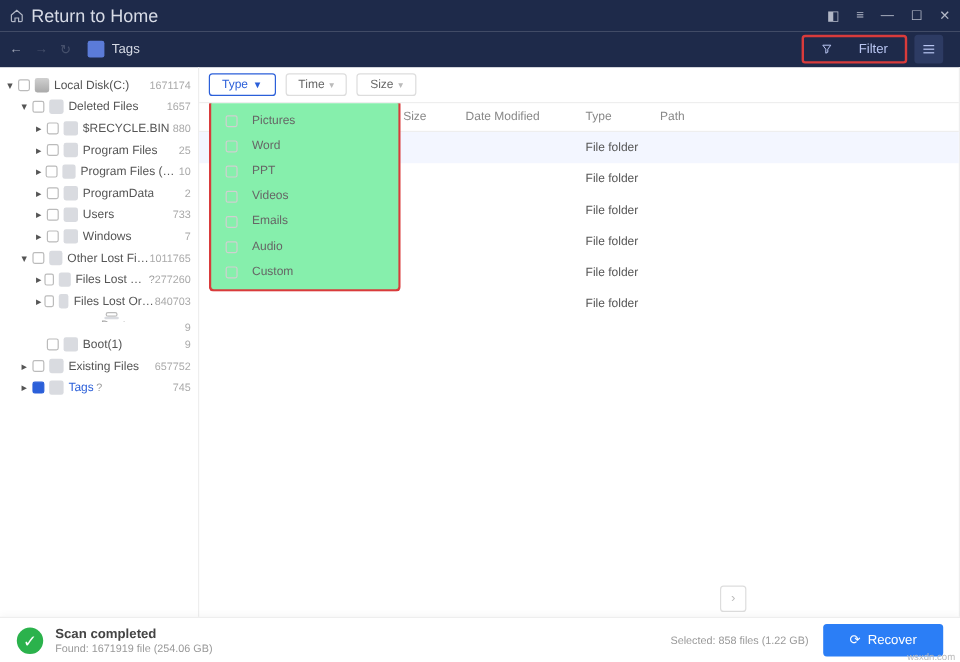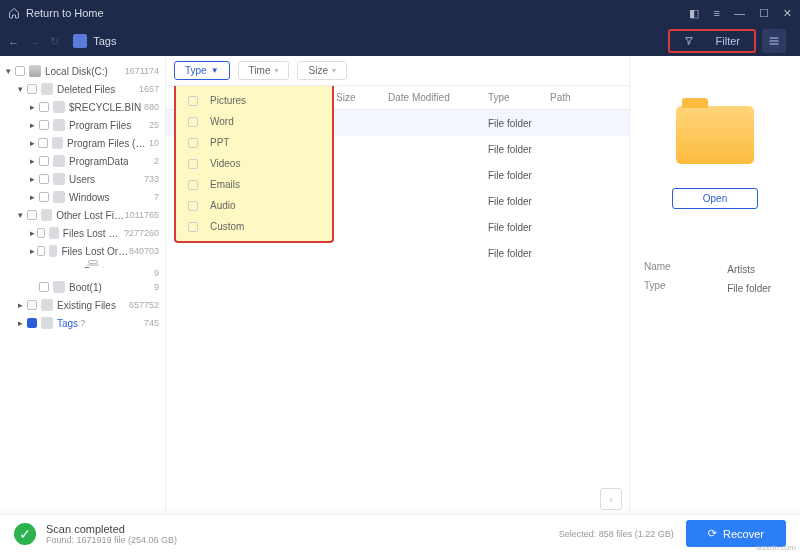--- a/index.html
+++ b/index.html
@@ -1,19 +1,19 @@
 <!DOCTYPE html>
 <html><head>
 <meta charset="utf-8">
 <style>
 * { box-sizing: border-box; margin: 0; padding: 0; font-family: -apple-system, "Segoe UI", Arial, sans-serif; }
 body { width: 800px; height: 552px; background: #fff; overflow: hidden; font-size: 11px; color: #333; position: relative; }
 .titlebar { height: 26px; background: #1e2a4a; color: #d7dbe6; display: flex; align-items: center; padding: 0 8px; }
 .titlebar .home-icon { margin-right: 6px; opacity: .8; }
-.titlebar .title-text { font-size: 11px; }
+.titlebar .title-text { font-size: 15px; }
 .win-controls { margin-left: auto; display: flex; gap: 14px; opacity: .8; }
 .win-controls span { cursor: pointer; }
 
 .toolbar { height: 30px; background: #1e2a4a; display: flex; align-items: center; padding: 0 8px; color: #d7dbe6; }
 .nav-arrows { display: flex; gap: 10px; margin-right: 14px; opacity: .7; }
 .bc-icon { width: 14px; height: 14px; background: #5b7bd8; border-radius: 2px; margin-right: 6px; }
 .bc-text { font-size: 11px; }
 .filter-btn { margin-left: auto; border: 2px solid #d93b3b; padding: 4px 14px; border-radius: 3px; display: flex; align-items: center; gap: 22px; color: #b9c6f2; cursor: pointer; }
 .view-btn { width: 24px; height: 24px; margin: 0 6px; display: flex; align-items: center; justify-content: center; background: #2d3b63; border-radius: 3px; cursor: pointer; }
 .search { background: #2d3b63; height: 22px; border-radius: 3px; display: flex; align-items: center; padding: 0 8px; width: 150px; color: #8893b5; gap: 6px; }
@@ -29,21 +29,21 @@
 .cb { width: 10px; height: 10px; border: 1px solid #bbb; margin-right: 4px; border-radius: 2px; }
 .cb.chk { background: #2b5fd9; border-color: #2b5fd9; }
 .ficon { width: 12px; height: 12px; margin-right: 4px; border-radius: 2px; background: #d9dbe0; }
 .ficon.disk { background: linear-gradient(#d0d0d0,#aaa); }
 .qicon { color:#999; font-size:9px; margin-left:2px;}
 
 .center { flex: 1; display: flex; flex-direction: column; position: relative; border-right: 1px solid #eee; }
 .filter-bar { height: 30px; display: flex; align-items: center; gap: 8px; padding: 4px 8px; border-bottom: 1px solid #eee; }
 .pill { border: 1px solid #ddd; border-radius: 3px; padding: 3px 10px; font-size: 10px; color: #666; cursor: pointer; display: flex; align-items: center; gap: 4px; }
 .pill.active { border-color: #2b5fd9; color: #2b5fd9; }
-.dropdown { position: absolute; top: 30px; left: 8px; width: 160px; border: 2px solid #d93b3b; border-top: none; background: #fef9c3; padding: 4px 0; border-radius: 0 0 4px 4px; z-index: 5; }
+.dropdown { position: absolute; top: 30px; left: 8px; width: 160px; border: 2px solid #d93b3b; border-top: none; background: #86efac; padding: 4px 0; border-radius: 0 0 4px 4px; z-index: 5; }
 .dd-item { display: flex; align-items: center; gap: 8px; padding: 5px 12px; font-size: 10px; color: #666; cursor: pointer; }
 .dd-item .cb { border-color: #d0d0d0; }
 
 .table-head { display: flex; height: 24px; align-items: center; font-size: 10px; color: #888; border-bottom: 1px solid #eee; }
 .col-name { width: 170px; padding-left: 8px; }
 .col-size { width: 52px; }
 .col-date { width: 100px; }
 .col-type { width: 62px; }
 .col-path { flex: 1; }
 .row { display: flex; height: 26px; align-items: center; font-size: 10px; color: #555; }
@@ -53,21 +53,21 @@
 .folder-big { width: 78px; height: 58px; background: linear-gradient(#ffd57a,#fdbb3f); border-radius: 5px; position: relative; margin: 30px 0 24px; }
 .folder-big::before { content:''; position:absolute; top:-8px; left:6px; width:26px; height:10px; background:#fdbb3f; border-radius:3px 3px 0 0;}
 .open-btn { border: 1px solid #2b5fd9; color: #2b5fd9; padding: 4px 30px; border-radius: 3px; font-size: 10px; cursor: pointer; }
 .props { width: 100%; margin-top: 50px; font-size: 10px; color: #666; }
 .props tr td:first-child { color:#888; padding-right: 34px; padding-bottom: 6px;}
 
 .pager { position: absolute; right: 178px; bottom: 42px; border:1px solid #ddd; width:22px; height:22px; display:flex; align-items:center; justify-content:center; color:#bbb; border-radius:3px; cursor:pointer;}
 
 .statusbar { position: absolute; bottom: 0; left: 0; right: 0; height: 38px; background: #fff; border-top: 1px solid #eee; display: flex; align-items: center; padding: 0 14px; box-shadow: 0 -2px 6px rgba(0,0,0,.03);}
 .check-ic { width: 22px; height: 22px; border-radius: 50%; background: #2bb24c; margin-right: 10px; display:flex; align-items:center; justify-content:center; color:#fff; font-size:14px;}
-.scan-block .title { font-size: 11px; font-weight: 400; color: #444; }
+.scan-block .title { font-size: 11px; font-weight: 700; color: #444; }
 .scan-block .sub { font-size: 9px; color: #999; }
 .sel-info { margin-left: auto; font-size: 9px; color: #999; margin-right: 12px;}
 .recover-btn { background: #2b7ef6; color: #fff; padding: 7px 22px; border-radius: 3px; font-size: 11px; cursor: pointer; display:flex; align-items:center; gap:6px;}
 .watermark { position: absolute; right: 4px; bottom: 0px; font-size: 8px; color: #bbb; }
 
 svg { display: block; }
 </style>
 </head>
 <body>
 
@@ -315,36 +315,20 @@
         <div class="row">
           <div class="col-name"></div>
           <div class="col-size"></div>
           <div class="col-date"></div>
           <div class="col-type">File folder</div>
           <div class="col-path"></div>
         </div>
       </div>
   </div>
 
-  <div class="rightpane">
-    <div class="folder-big"></div>
-    <div class="open-btn">Open</div>
-    <table class="props">
-      <tbody>
-          <tr>
-            <td>Name</td>
-            <td>Artists</td>
-          </tr>
-      <tr>
-            <td>Type</td>
-            <td>File folder</td>
-          </tr>
-    </tbody>
-      </table>
-  </div>
 </div>
 
 <div class="pager">›</div>
 
 <div class="statusbar">
   <div class="check-ic">✓</div>
   <div class="scan-block">
     <div class="title">Scan completed</div>
     <div class="sub">Found: 1671919 file (254.06 GB)</div>
   </div>

